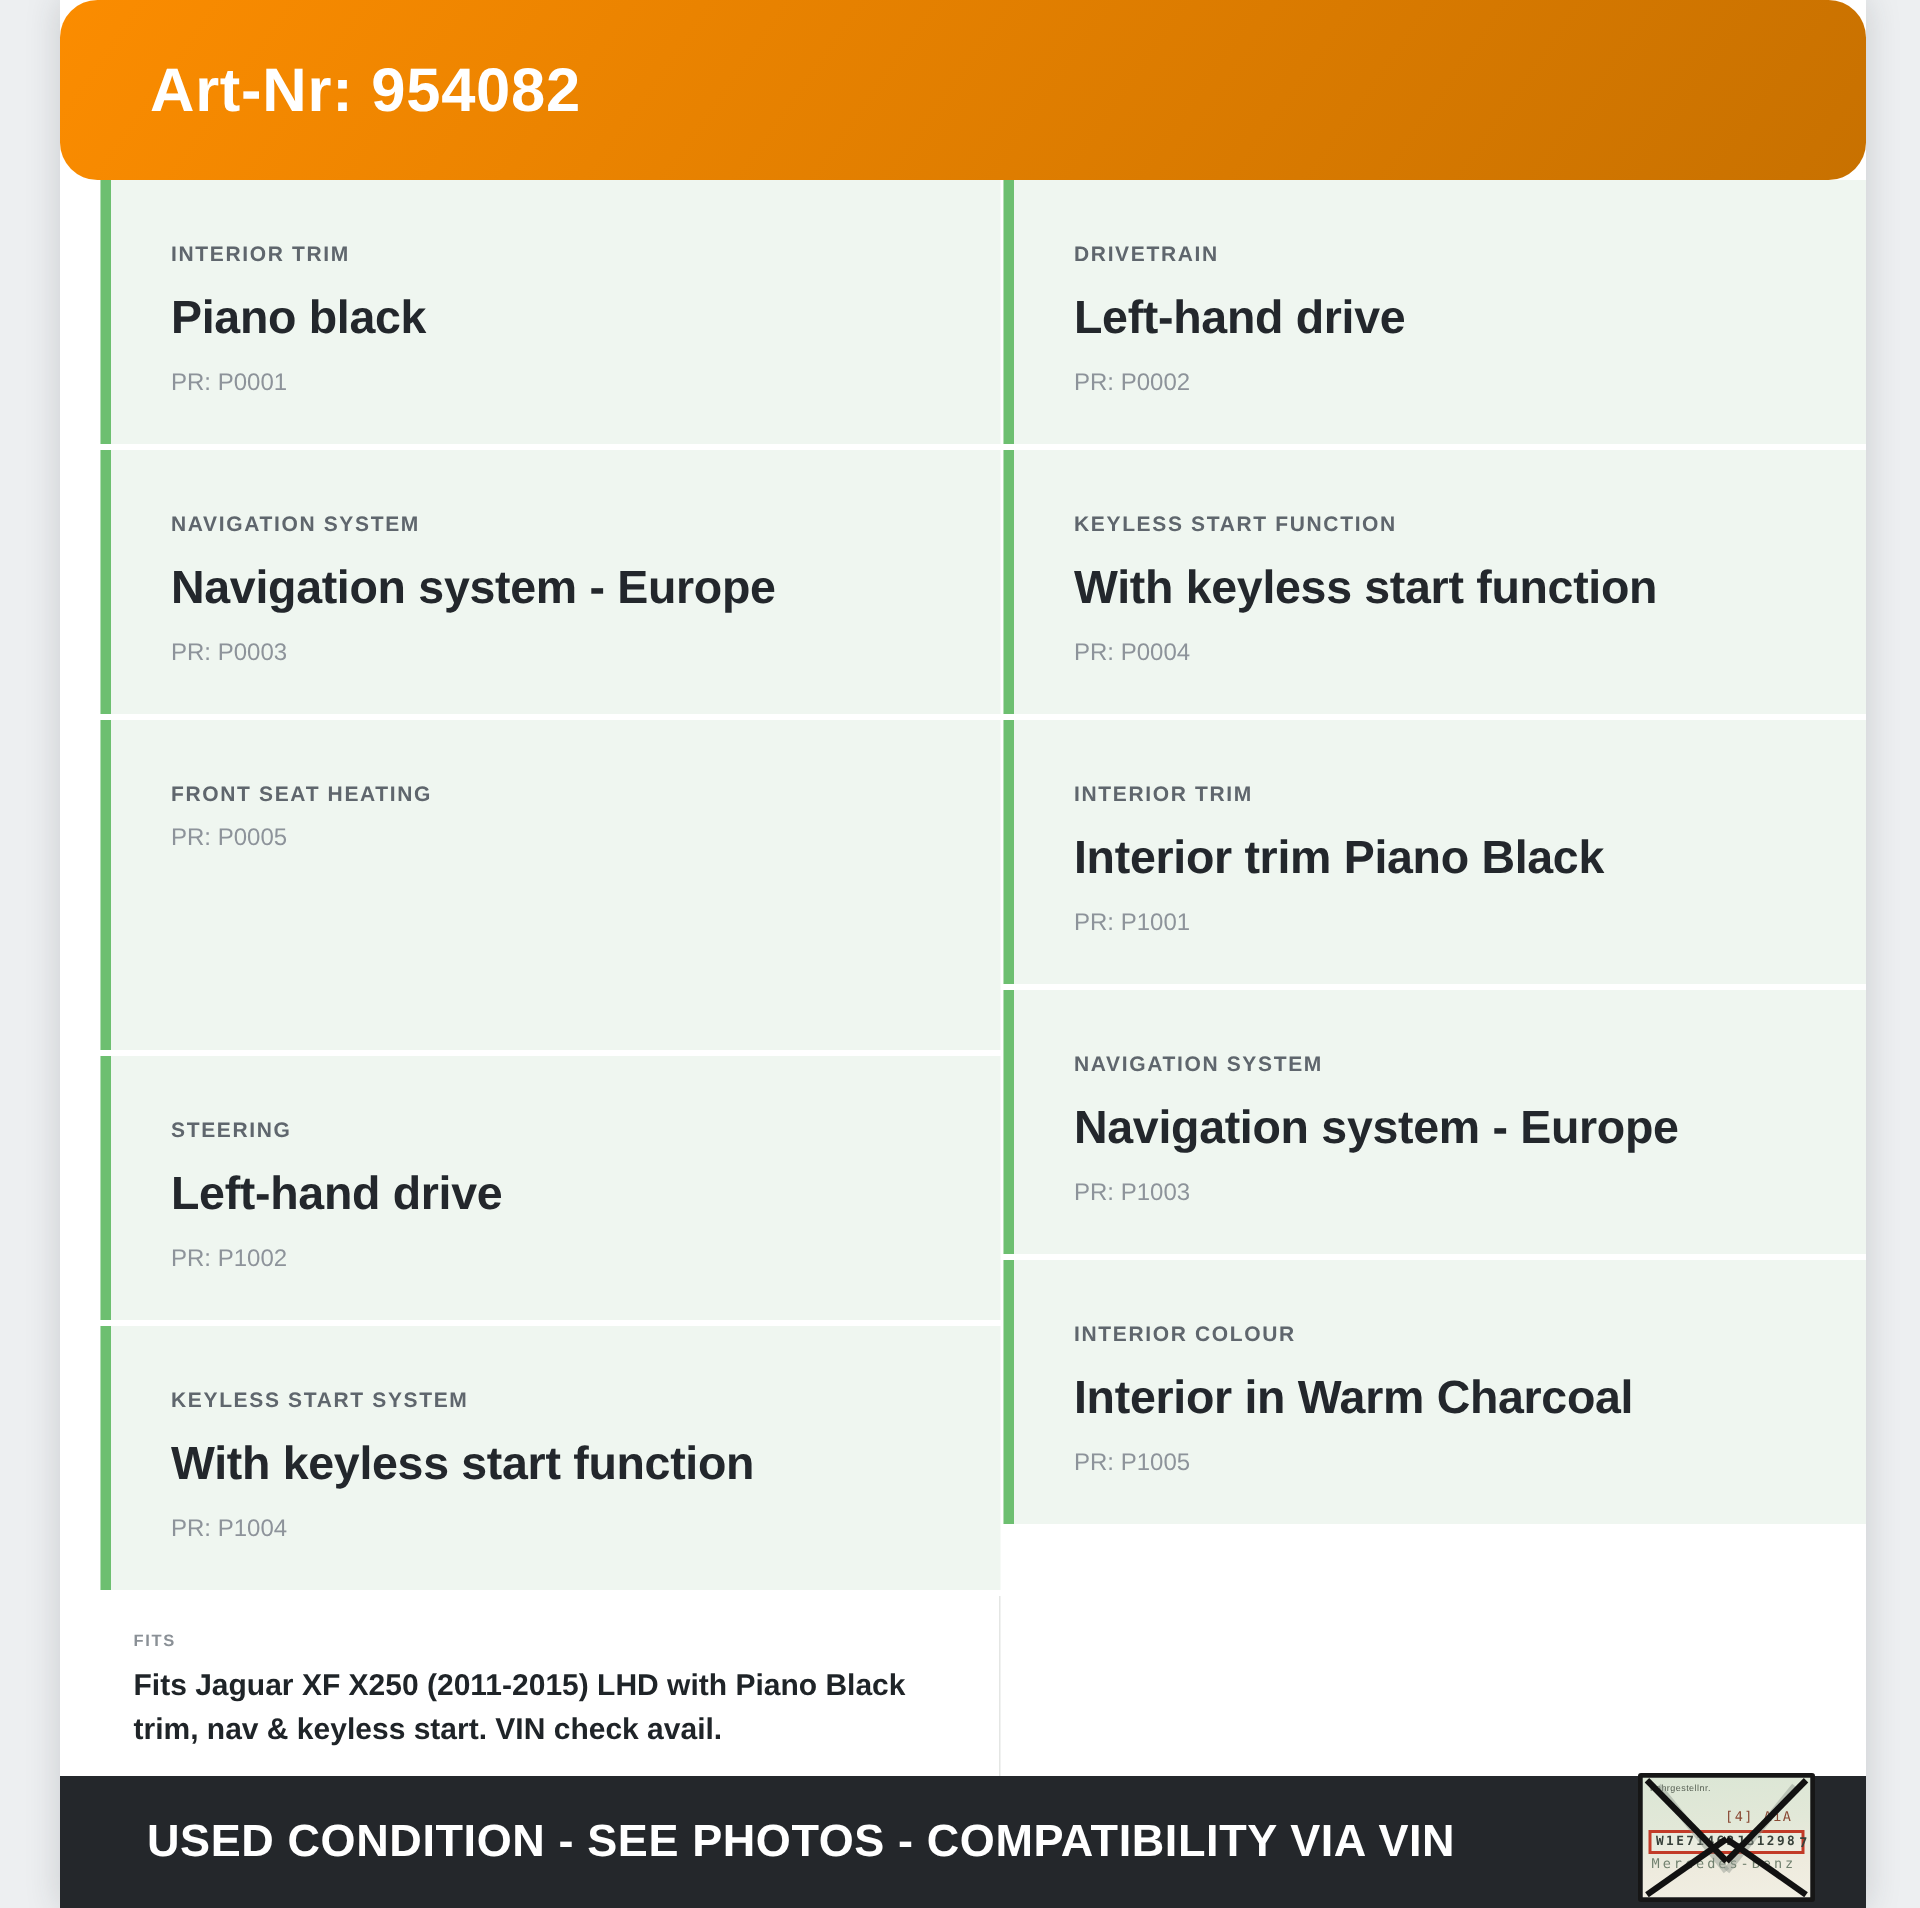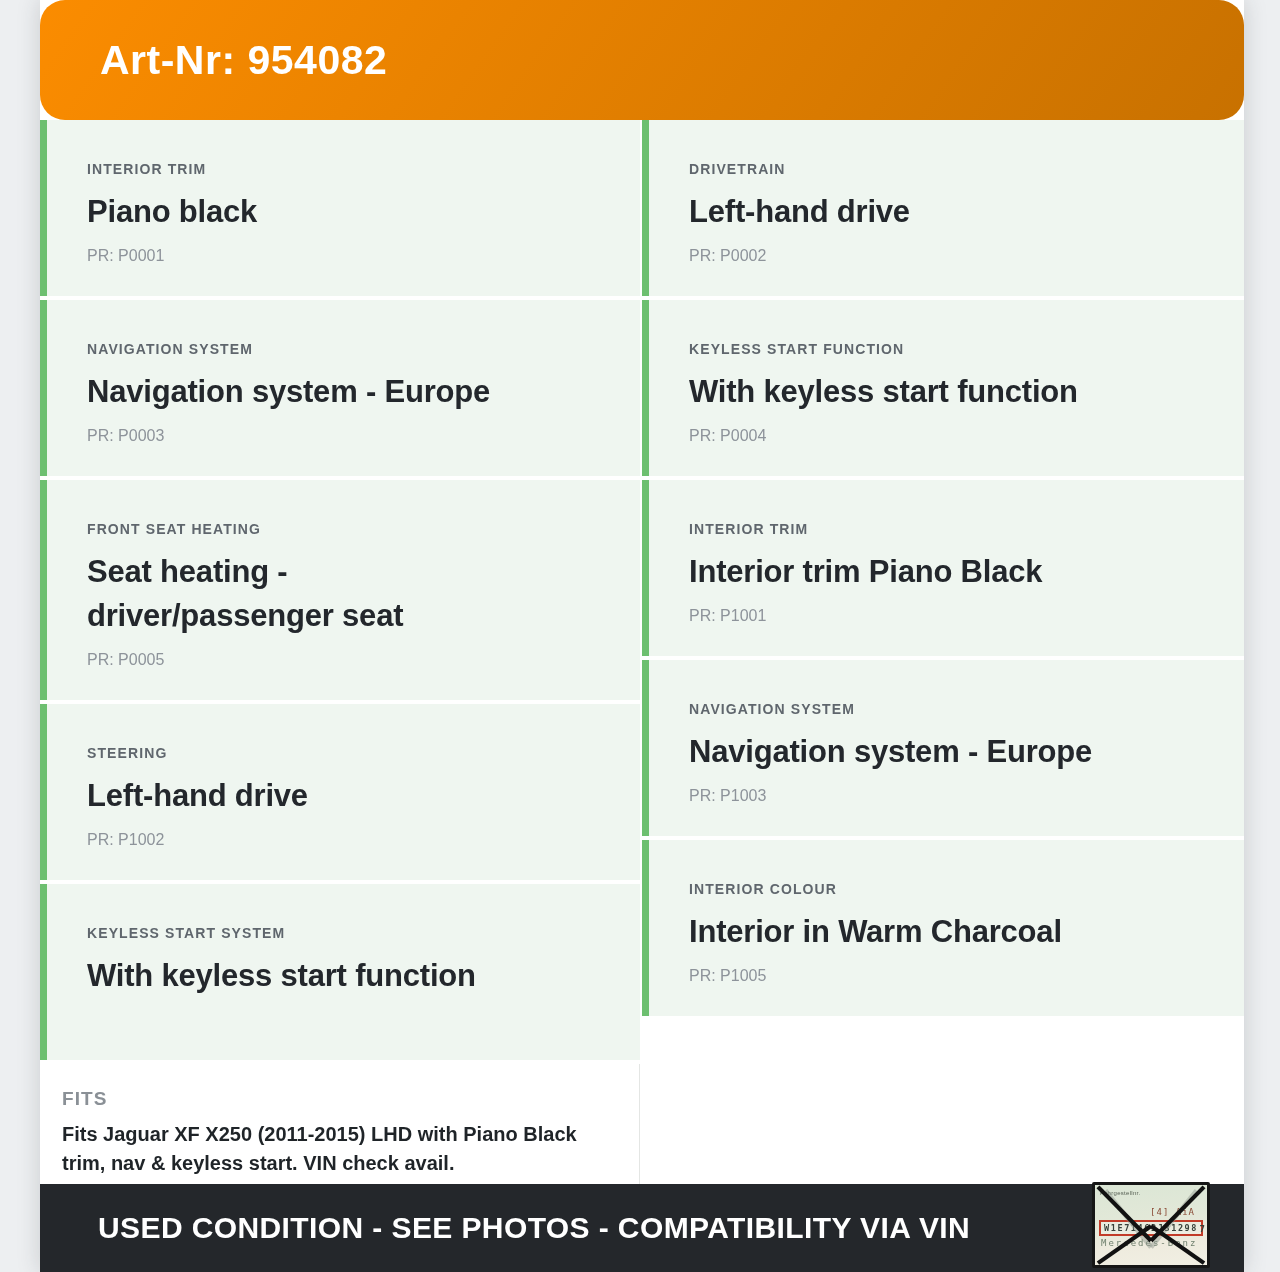--- a/index.html
+++ b/index.html
@@ -27,20 +27,21 @@
   .header h1{
     margin:0;color:#ffffff;
     font-size:41px;font-weight:700;letter-spacing:0.5px;
   }
   
   .content{
     flex:1 1 auto;
     display:grid;grid-template-columns:600px 1fr;column-gap:2px;
     background:#ffffff;
     align-items:start;
+    padding-left:27px;
   }
   .col{display:flex;flex-direction:column;gap:4px;}
   .card{
     box-sizing:border-box;
     height:176px;
     background:var(--cardbg,#eff6f0);
     border-left:7px solid var(--green,#6dbf70);
     padding:41px 38px 0 40px;
   }
   .card.tall{height:220px;}
@@ -62,21 +63,21 @@
   
   .fits-card{
     box-sizing:border-box;
     height:120px;
     background:#ffffff;
     border-right:1px solid #e4e6e4;
     padding:24px 30px 0 22px;
   }
   .fits-label{
     display:block;
-    font-size:19px;font-weight:700;color:#8a9096;letter-spacing:1.1px;
+    font-size:11px;font-weight:700;color:#8a9096;letter-spacing:1.1px;
   }
   .fits-text{
     margin:10px 0 0 0;
     font-size:20px;font-weight:700;color:#1f2428;
     line-height:1.45;letter-spacing:0;
     white-space:pre-line;
   }
   
   .footer{
     flex:0 0 88px;height:88px;
@@ -144,32 +145,31 @@
           <h2 class="card-title">Piano black</h2>
           <div class="card-pr">PR: P0001</div>
         </div>
         <div class="card">
           <span class="card-label">NAVIGATION SYSTEM</span>
           <h2 class="card-title">Navigation system - Europe</h2>
           <div class="card-pr">PR: P0003</div>
         </div>
         <div class="card tall">
           <span class="card-label">FRONT SEAT HEATING</span>
-          <h2 class="card-title">Seat heating -
-driver/passenger seat</h2>
           <div class="card-pr">PR: P0005</div>
         </div>
         <div class="card">
           <span class="card-label">STEERING</span>
           <h2 class="card-title">Left-hand drive</h2>
           <div class="card-pr">PR: P1002</div>
         </div>
         <div class="card">
           <span class="card-label">KEYLESS START SYSTEM</span>
           <h2 class="card-title">With keyless start function</h2>
+          <div class="card-pr">PR: P1004</div>
         </div>
         <div class="fits-card">
         <span class="fits-label">FITS</span>
         <p class="fits-text">Fits Jaguar XF X250 (2011-2015) LHD with Piano Black
 trim, nav &amp; keyless start. VIN check avail.</p>
       </div>
     </div>
     <div class="col">
 
     <div class="card">

